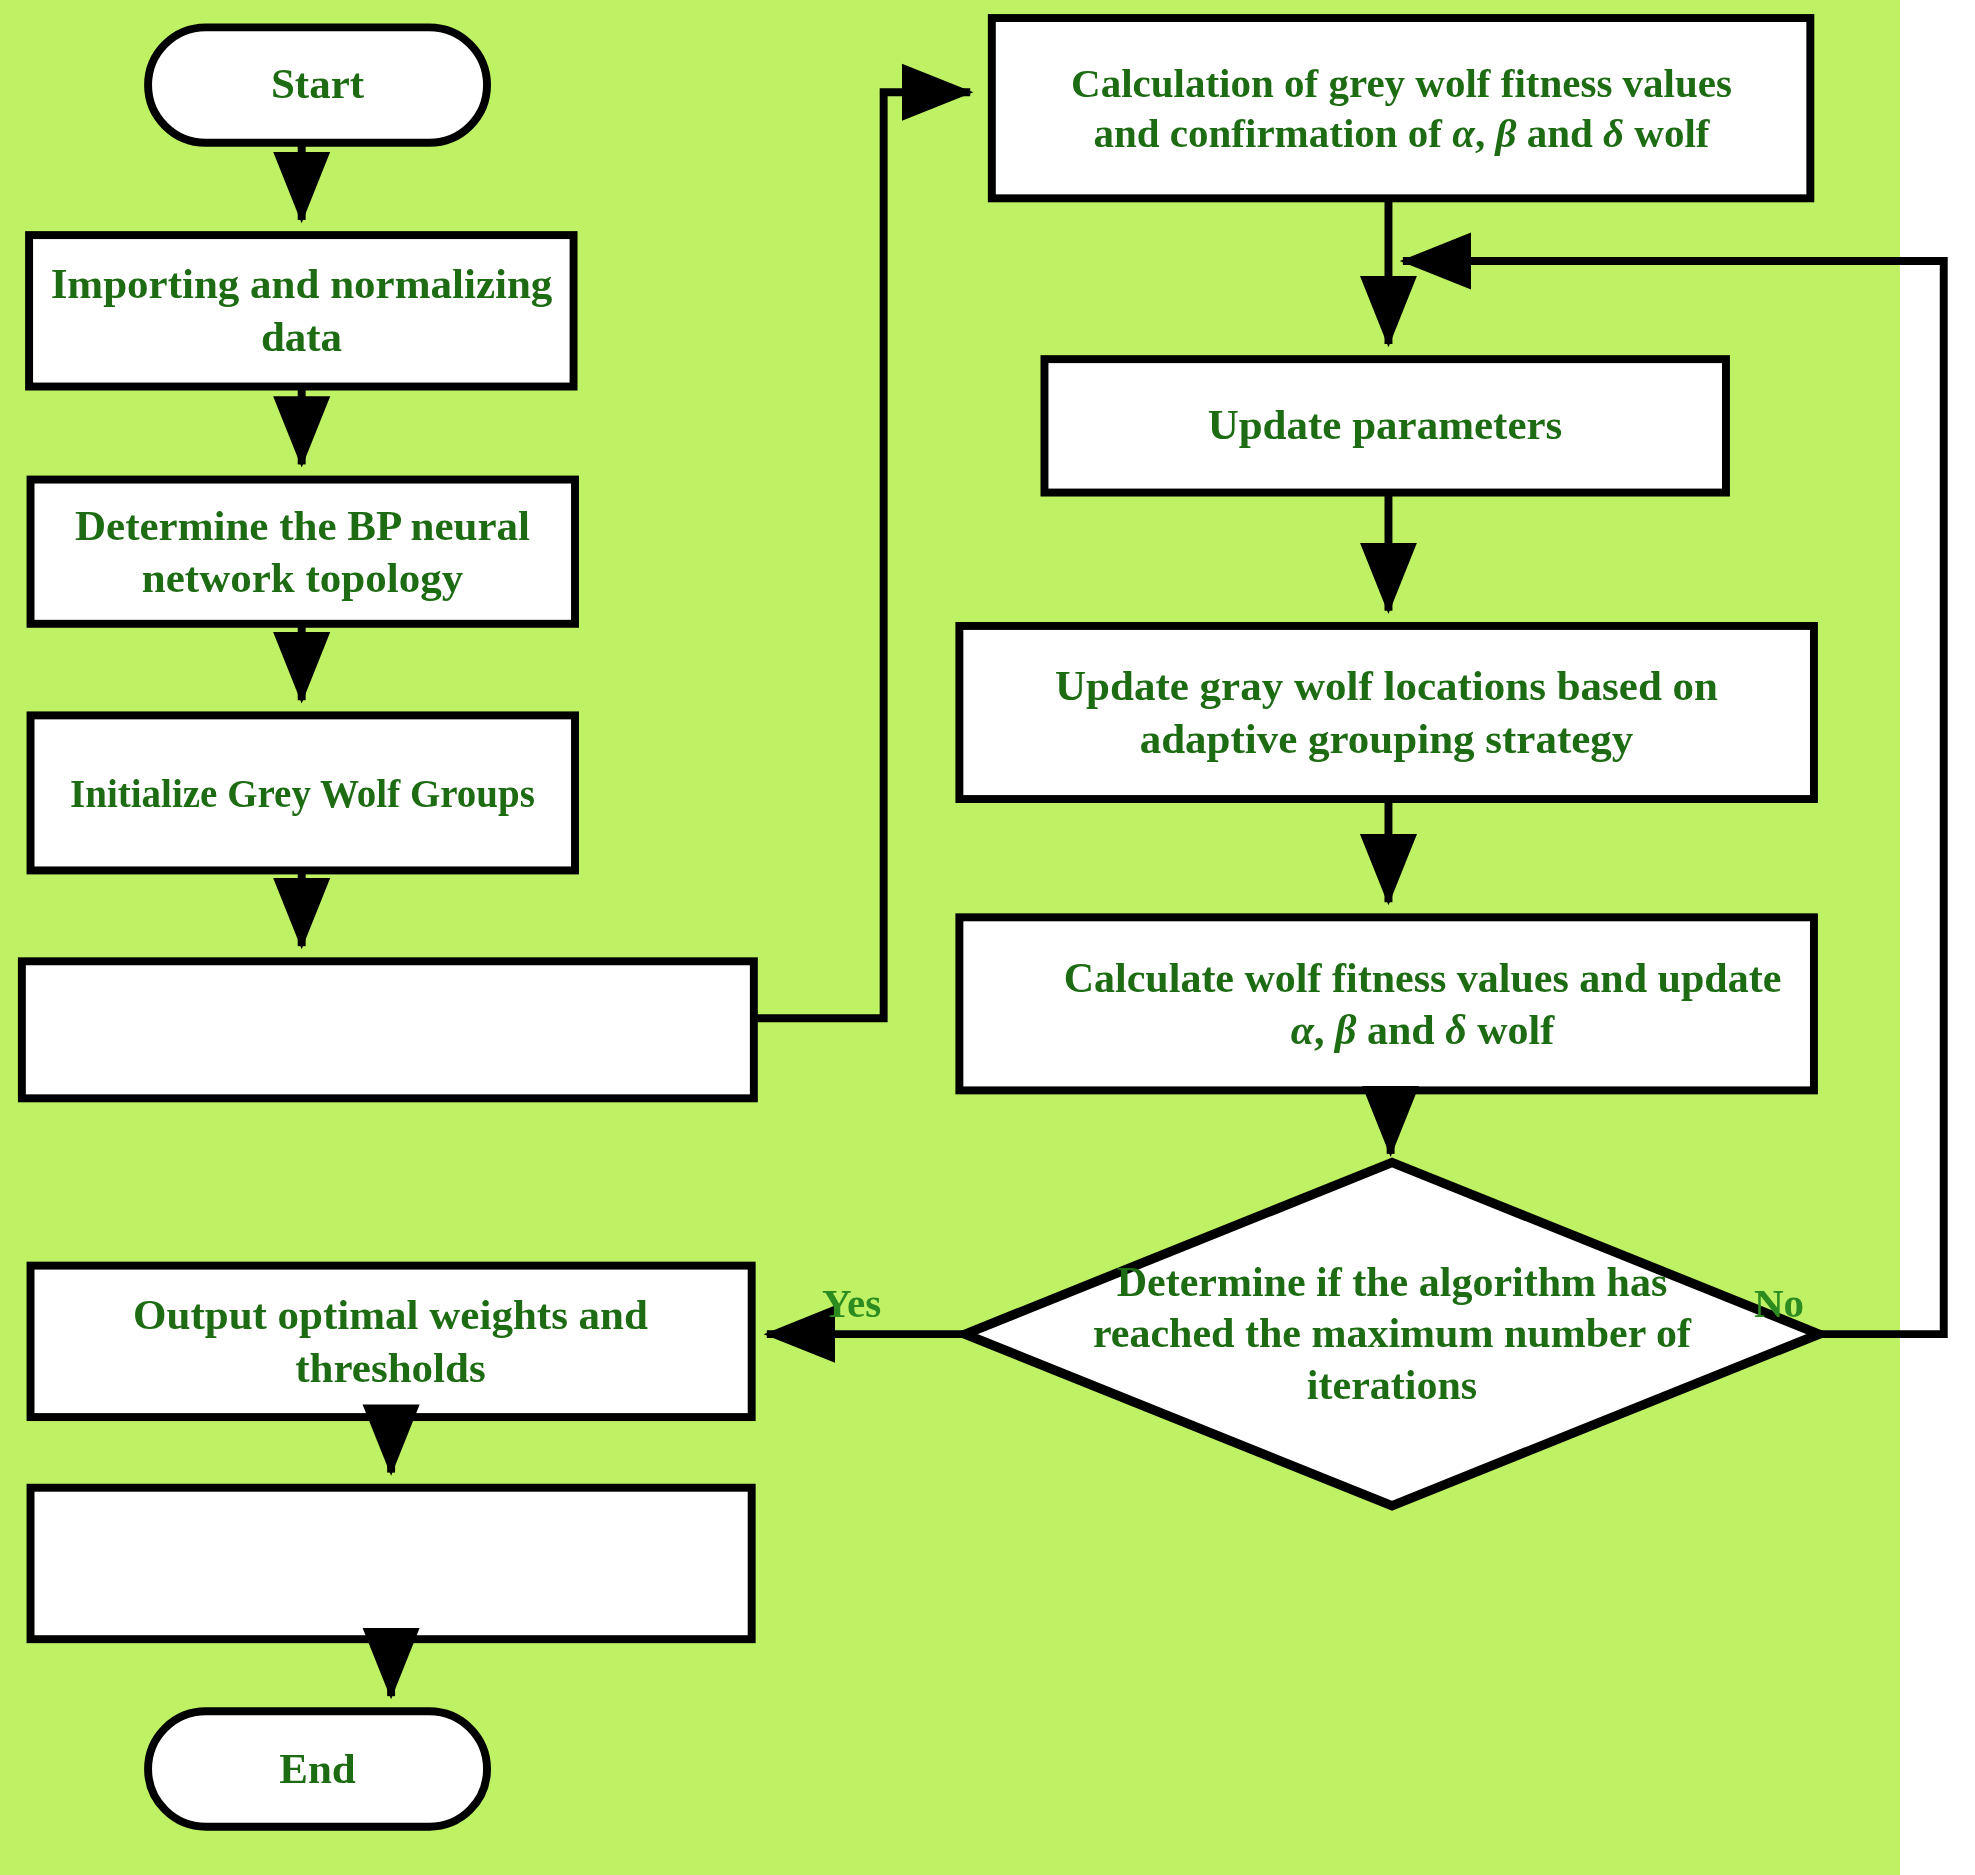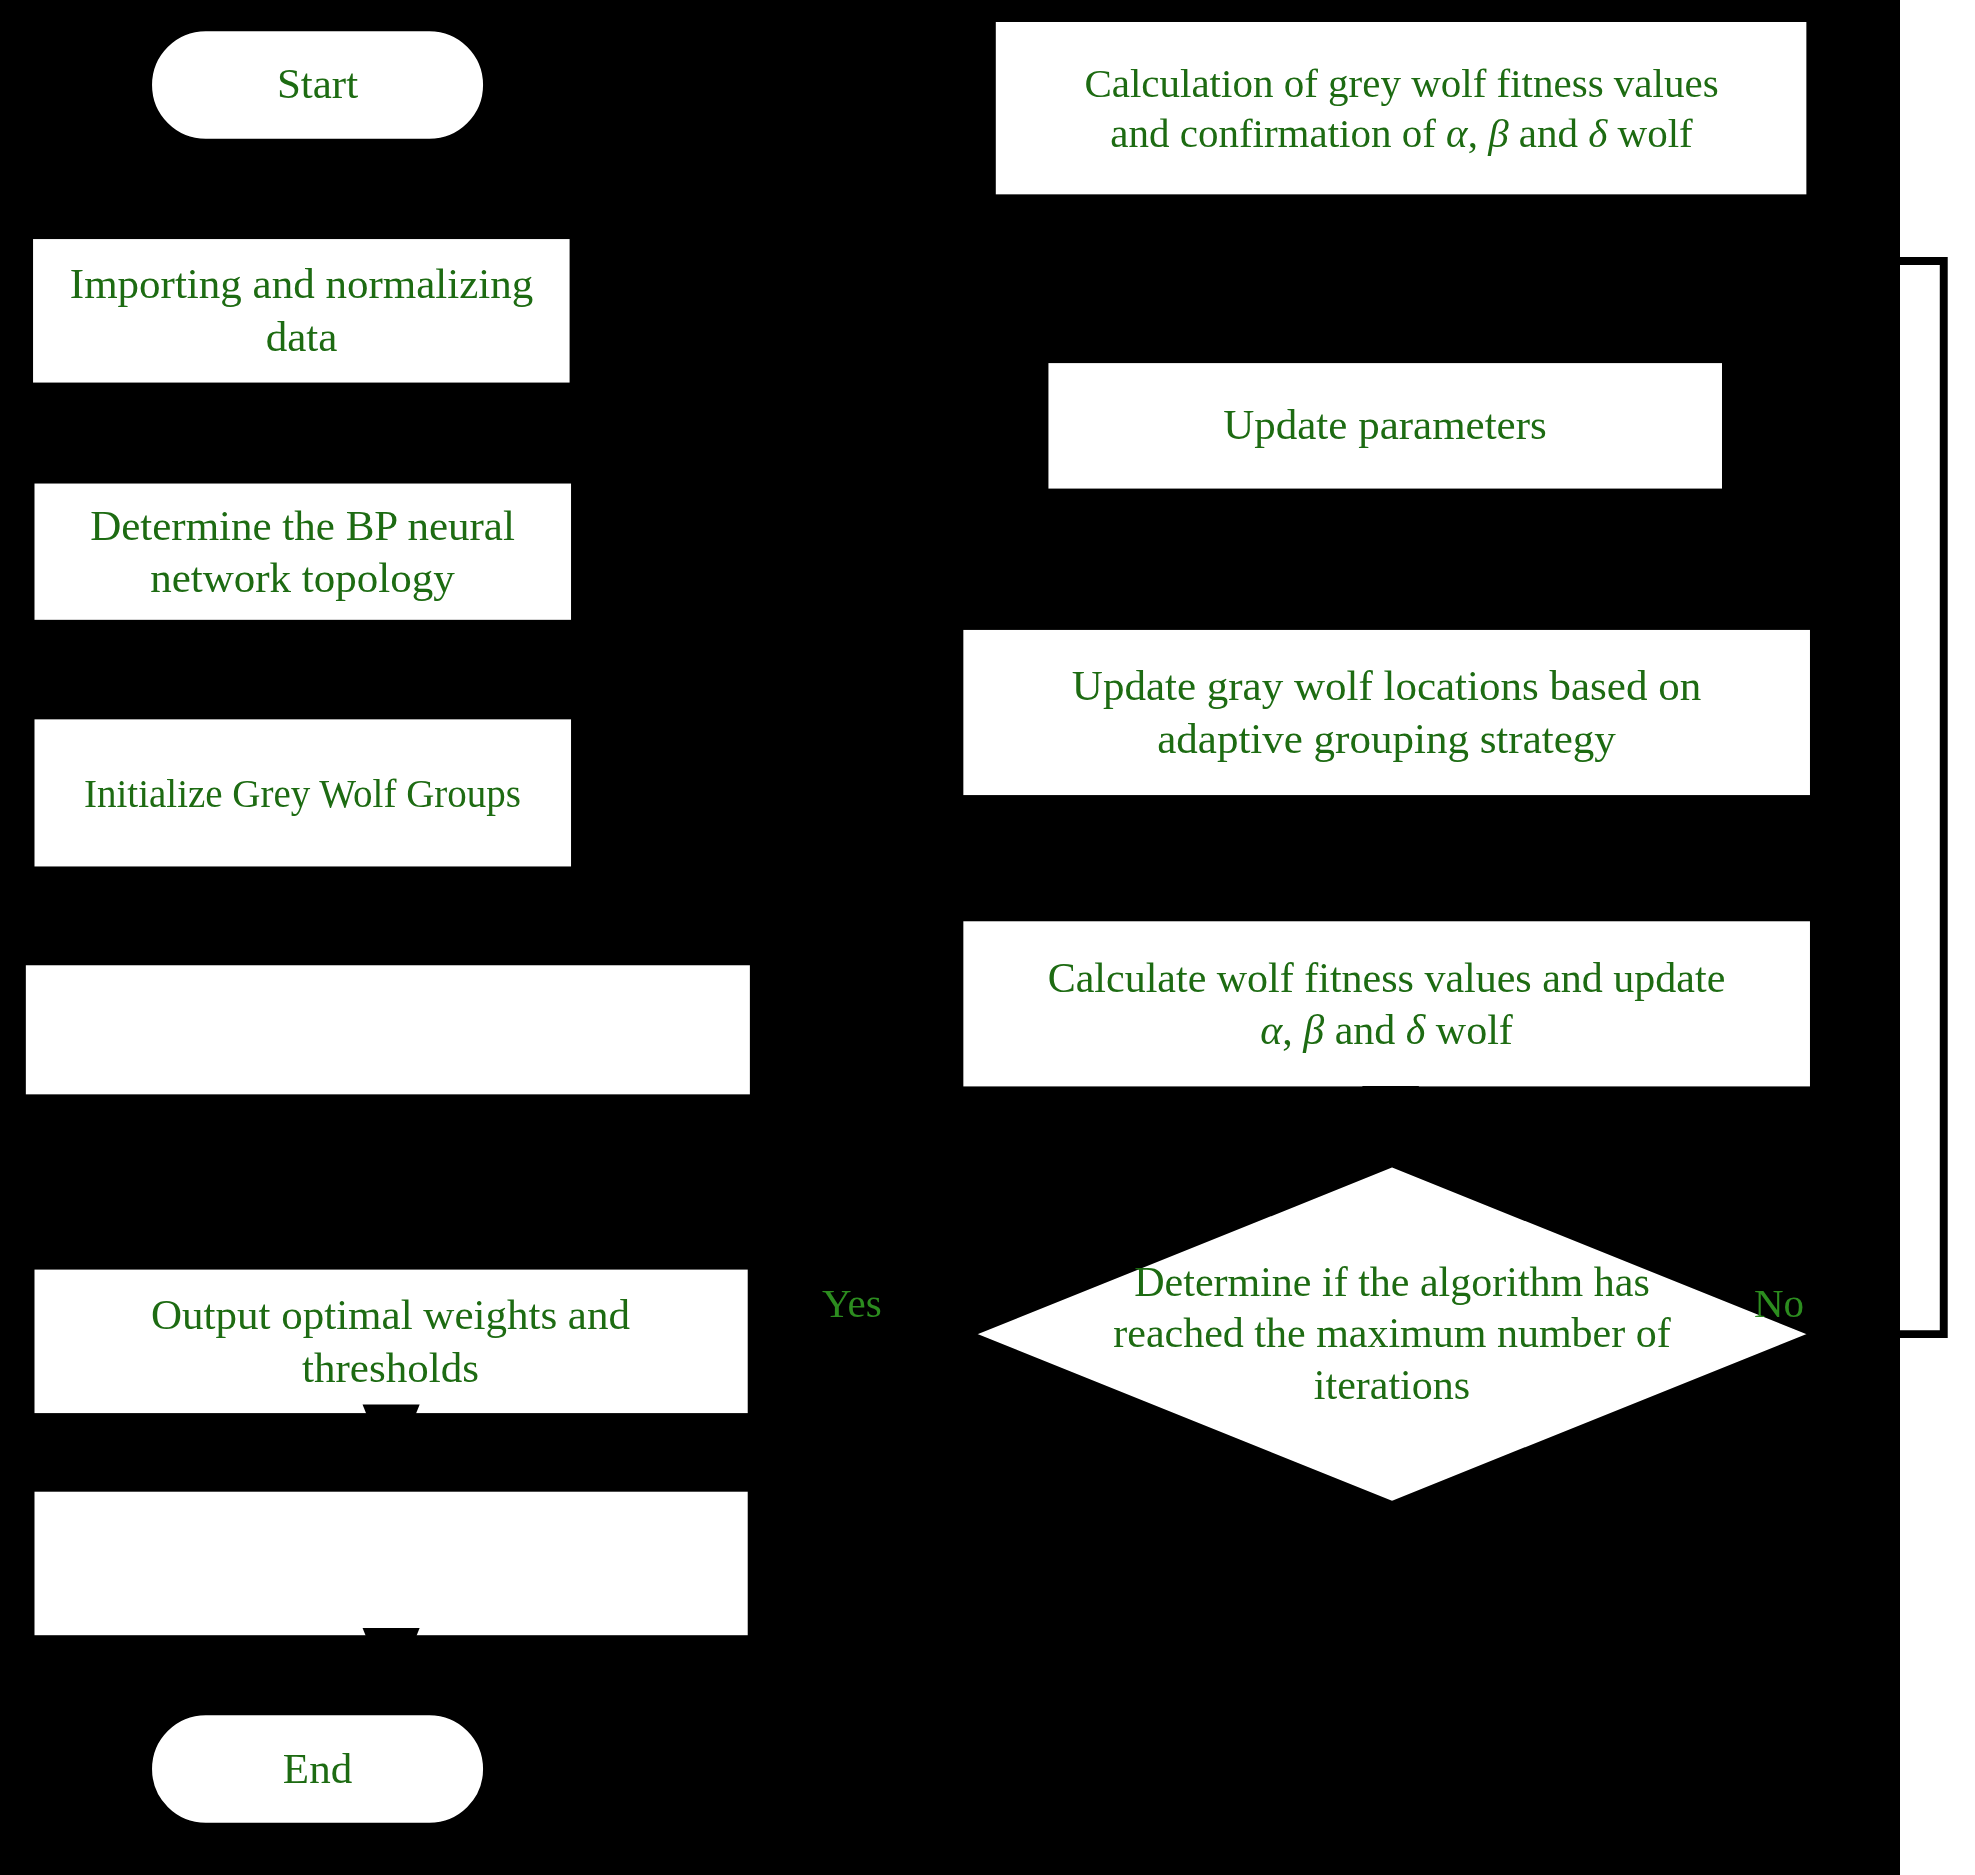--- a/index.html
+++ b/index.html
@@ -1,18 +1,18 @@
 <!DOCTYPE html>
 <html style="font-size:11.5px"><head>
 <meta charset="utf-8">
 <style>
   html,body{margin:0;padding:0;background:#ffffff;}
   body{width:1975px;height:1875px;overflow:hidden;
        font-family:"Liberation Serif","DejaVu Serif",serif;}
-  #stage{position:relative;width:1900px;height:1875px;background:#000000;}
+  #stage{position:relative;width:1900px;height:1875px;background:#bef264;font-weight:bold;}
   svg.layer{position:absolute;left:0;top:0;width:1975px;height:1875px;}
   .node-label{
     position:absolute;
     display:flex;align-items:center;justify-content:center;
     text-align:center;
     color:#1d6b12;
     font-family:"Liberation Serif","DejaVu Serif",serif;
     font-size:41px;
     line-height:1.22;
     white-space:pre-line;
@@ -105,21 +105,21 @@
   <div class="node-label" style="left:992px;top:18px;width:819px;height:180px;font-size:41px;">
     <span><span>Calculation of grey wolf fitness values
 and confirmation of </span><span class="gl">α</span><span>, </span><span class="gl">β</span><span> and </span><span class="gl">δ</span><span> wolf</span></span>
   </div>
 
   <div class="node-label" style="left:1044px;top:359px;width:682px;height:133px;font-size:43px;">Update parameters</div>
 
   <div class="node-label" style="left:959px;top:626px;width:855px;height:173px;font-size:43px;">Update gray wolf locations based on
 adaptive grouping strategy</div>
 
-  <div class="node-label" style="left:959px;top:918px;width:855px;height:173px;font-size:42px;">
+  <div class="node-label" style="left:995px;top:918px;width:855px;height:173px;font-size:42px;">
     <span><span>Calculate wolf fitness values and update
 </span><span class="gl">α</span><span>, </span><span class="gl">β</span><span> and </span><span class="gl">δ</span><span> wolf</span></span>
   </div>
 
   <div class="node-label" style="left:1082px;top:1226px;width:620px;height:216px;font-size:42px;">Determine if the algorithm has
 reached the maximum number of
 iterations</div>
 
   <div class="node-label" style="left:30px;top:1266px;width:721px;height:151px;font-size:43px;">Output optimal weights and
 thresholds</div>

